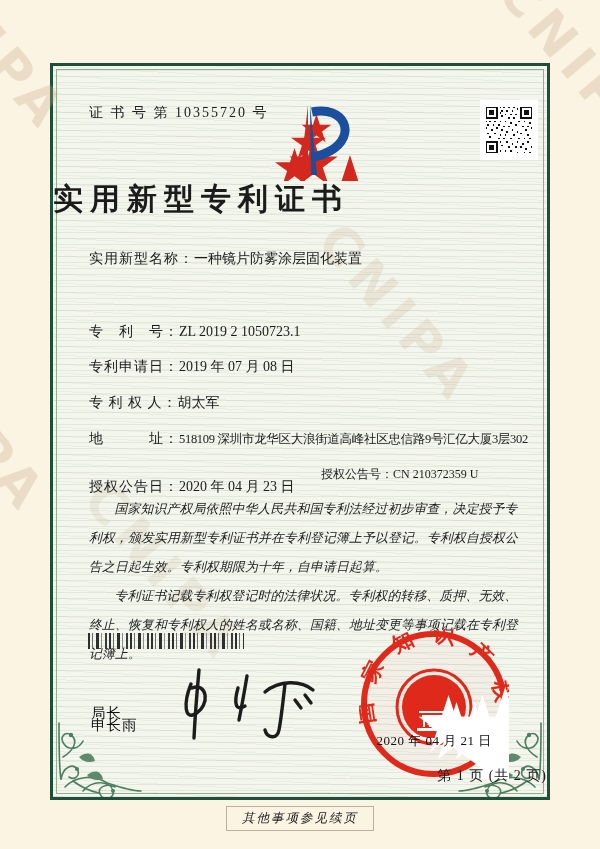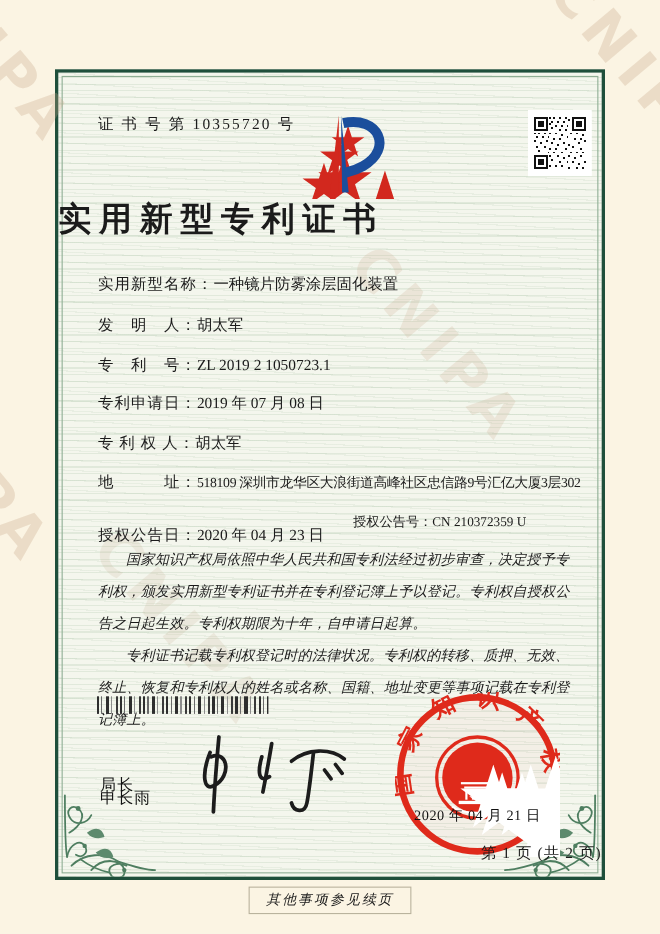--- a/index.html
+++ b/index.html
@@ -174,23 +174,20 @@
           <path d="M9 21h1v1H9z M13 21h1v1h-1z M16 22h1v1h-1z M19 21h1v1h-1z M22 22h1v1h-1z M25 21h1v1h-1z M10 23h1v1h-1z M14 24h1v1h-1z M18 24h1v1h-1z M21 24h1v1h-1z M24 25h1v1h-1z M27 24h1v1h-1z M9 26h1v1H9z M12 26h1v1h-1z M15 26h1v1h-1z M19 27h1v1h-1z M23 27h1v1h-1z M26 27h1v1h-1z"></path>
         </g>
       </svg>
     </div>
 
     <div class="title">实用新型专利证书</div>
 
     <div class="frow r0">
       <span class="lbl">实用新型名称：</span><span class="val">一种镜片防雾涂层固化装置</span>
     </div>
-    <div class="frow r1">
-      <span class="lbl">发　明　人：</span><span class="val">胡太军</span>
-    </div>
     <div class="frow r2">
       <span class="lbl">专　利　号：</span><span class="val">ZL 2019 2 1050723.1</span>
     </div>
     <div class="frow r3">
       <span class="lbl">专利申请日：</span><span class="val">2019 年 07 月 08 日</span>
     </div>
     <div class="frow r4">
       <span class="lbl">专 利 权 人：</span><span class="val">胡太军</span>
     </div>
     <div class="frow r5">

